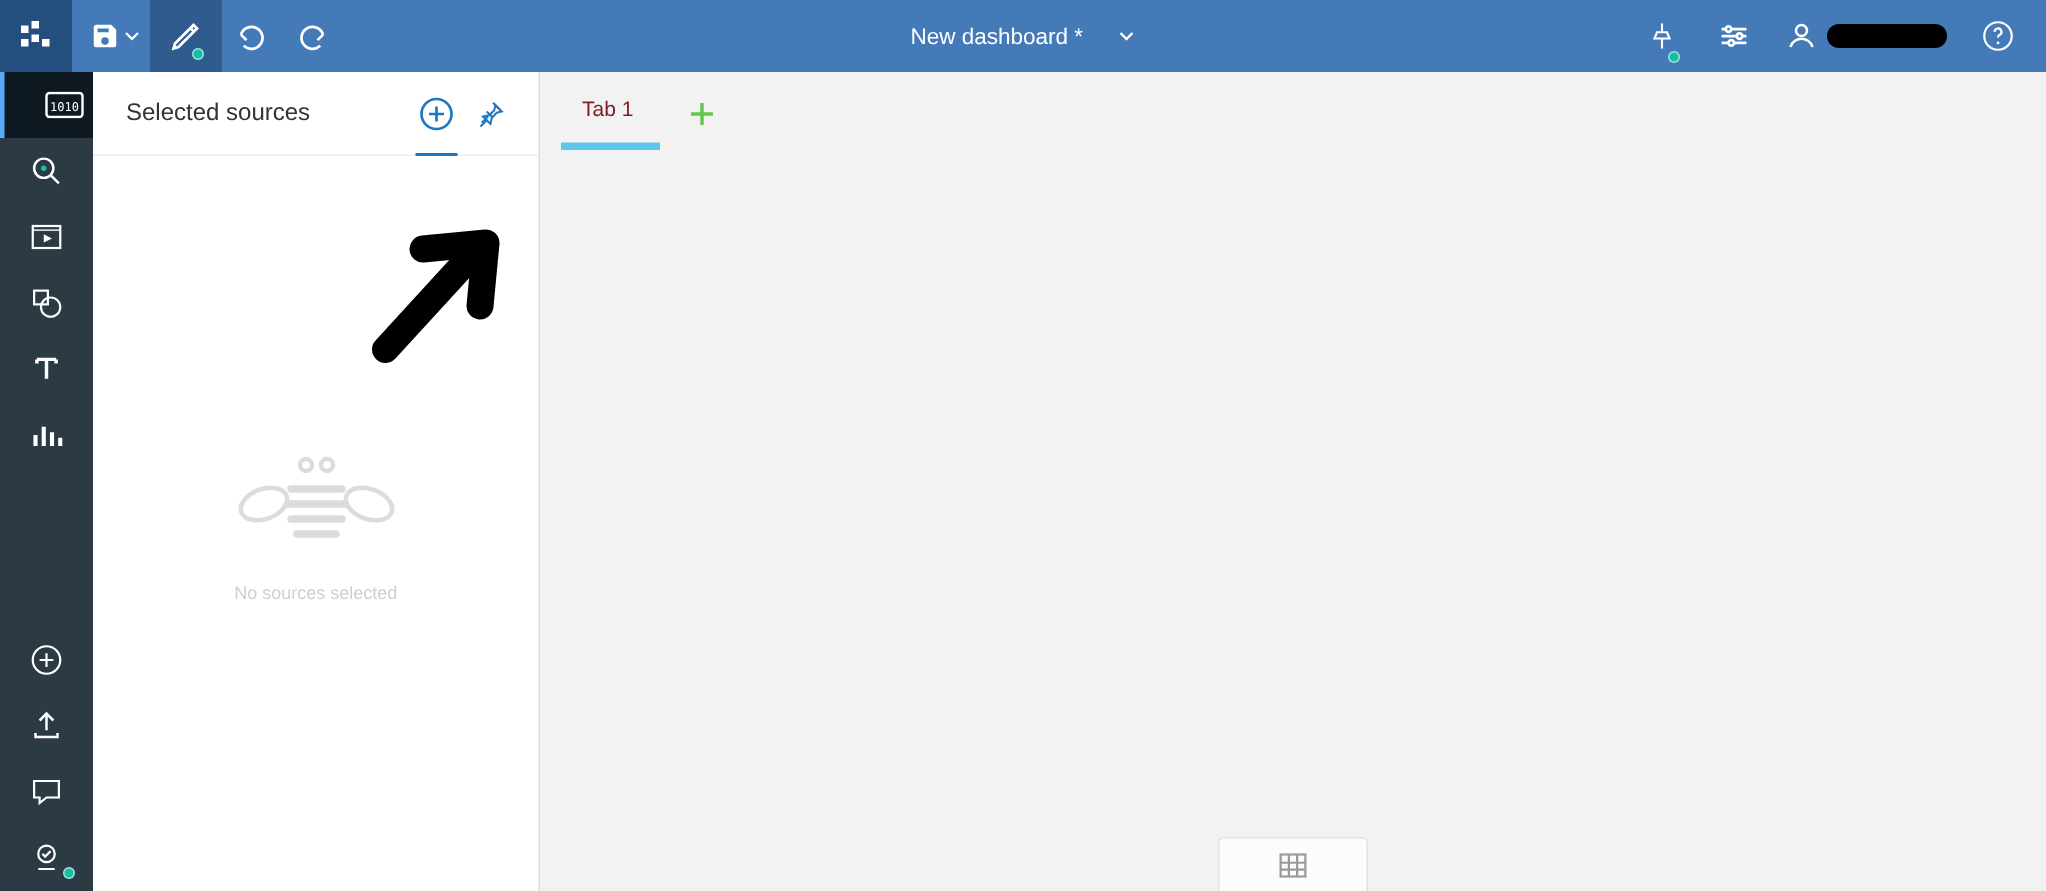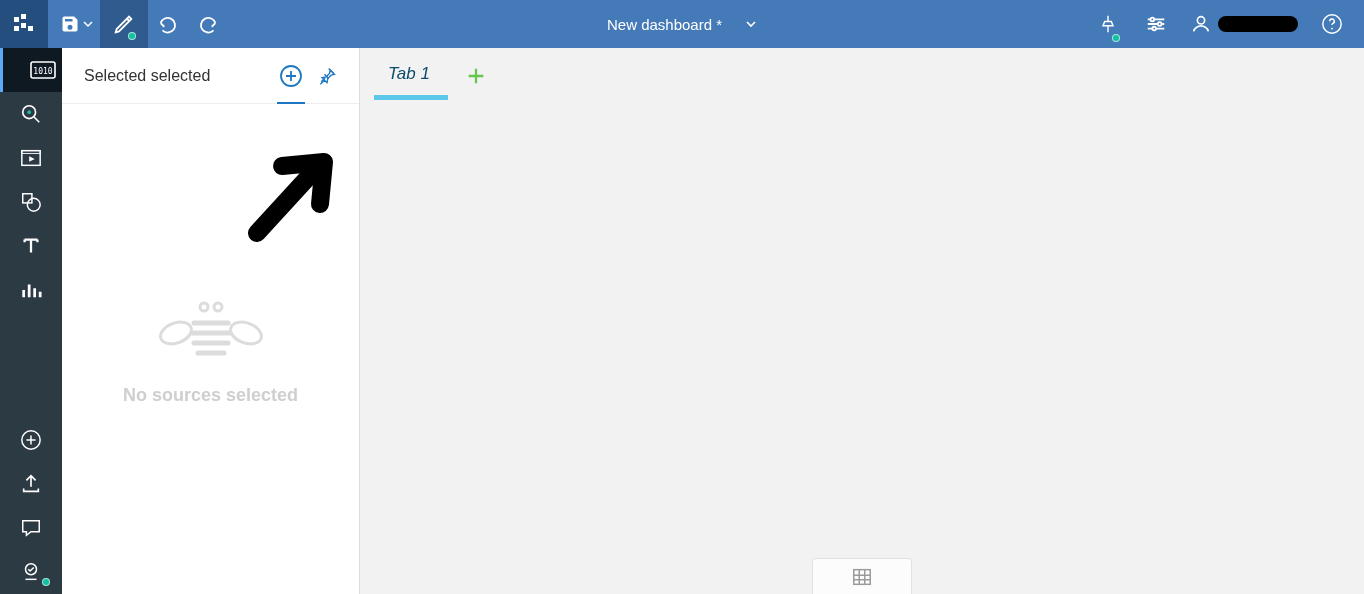--- a/index.html
+++ b/index.html
@@ -97,21 +97,21 @@
   .icon-btn.add-src::after {
     content: ""; position: absolute; bottom: -10px; left: 4px; right: 4px; height: 2px;
     background: #1f77c3;
   }
   .panel-body {
     flex: 1;
     display: flex; flex-direction: column; align-items: center; justify-content: center;
     gap: 22px;
     color: #c8c8c8;
   }
-  .panel-empty-text { font-size: 18px; color: #cfcfcf; font-weight: bold; }
+  .panel-empty-text { font-size: 12px; color: #cfcfcf; }
 
   
   .anno {
     position: absolute;
     left: 180px; top: 100px;
     pointer-events: none;
   }
 
   
   .canvas {
@@ -119,24 +119,23 @@
     display: flex; flex-direction: column;
     position: relative;
   }
   .tabstrip {
     height: 52px; display: flex; align-items: flex-start;
     padding: 10px 14px 0 14px; gap: 16px;
   }
   .tab {
     height: 36px;
     padding: 6px 14px;
-    font-size: 17px;
-    color: #0c4a6e;
-    position: relative;
-    font-style: italic;
+    font-size: 14px;
+    color: #7f1d1d;
+    position: relative;
   }
   .tab.active::after {
     content: ""; position: absolute; left: 0; right: -4px; bottom: -6px;
     height: 5px; background: #5cc7e8;
   }
   .tab-add {
     width: 32px; height: 32px; display:flex; align-items:center; justify-content:center;
     color: #63c74d; margin-top: 2px;
   }
   .canvas-body { flex: 1; position: relative; }
@@ -300,21 +299,21 @@
         <circle cx="12" cy="9" r="6" fill="none" stroke="#fff" stroke-width="1.6"></circle>
         <path d="M9 9l2 2 4-4" stroke="#fff" stroke-width="1.6" fill="none"></path>
         <path d="M6 20h12" stroke="#fff" stroke-width="1.6"></path>
       </svg>
       <span class="teal-dot small"></span>
     </div>
   </div>
 
   <div class="panel">
     <div class="panel-hdr">
-      <span>Selected selected</span>
+      <span>Selected sources</span>
       <span class="spacer"></span>
       <div class="icon-btn add-src">
         <svg width="24" height="24" viewBox="0 0 24 24">
           <circle cx="12" cy="12" r="10" fill="none" stroke="#1f77c3" stroke-width="1.8"></circle>
           <path d="M12 7v10M7 12h10" stroke="#1f77c3" stroke-width="1.8"></path>
         </svg>
       </div>
       <div class="icon-btn">
         <svg width="20" height="20" viewBox="0 0 24 24">
           <path d="M14 3l7 7-4 1-4 4-1 5-3-3-5 5 5-5-3-3 5-1 4-4 1-4z" fill="none" stroke="#1f77c3" stroke-width="1.6" transform="rotate(0 12 12)"></path>

